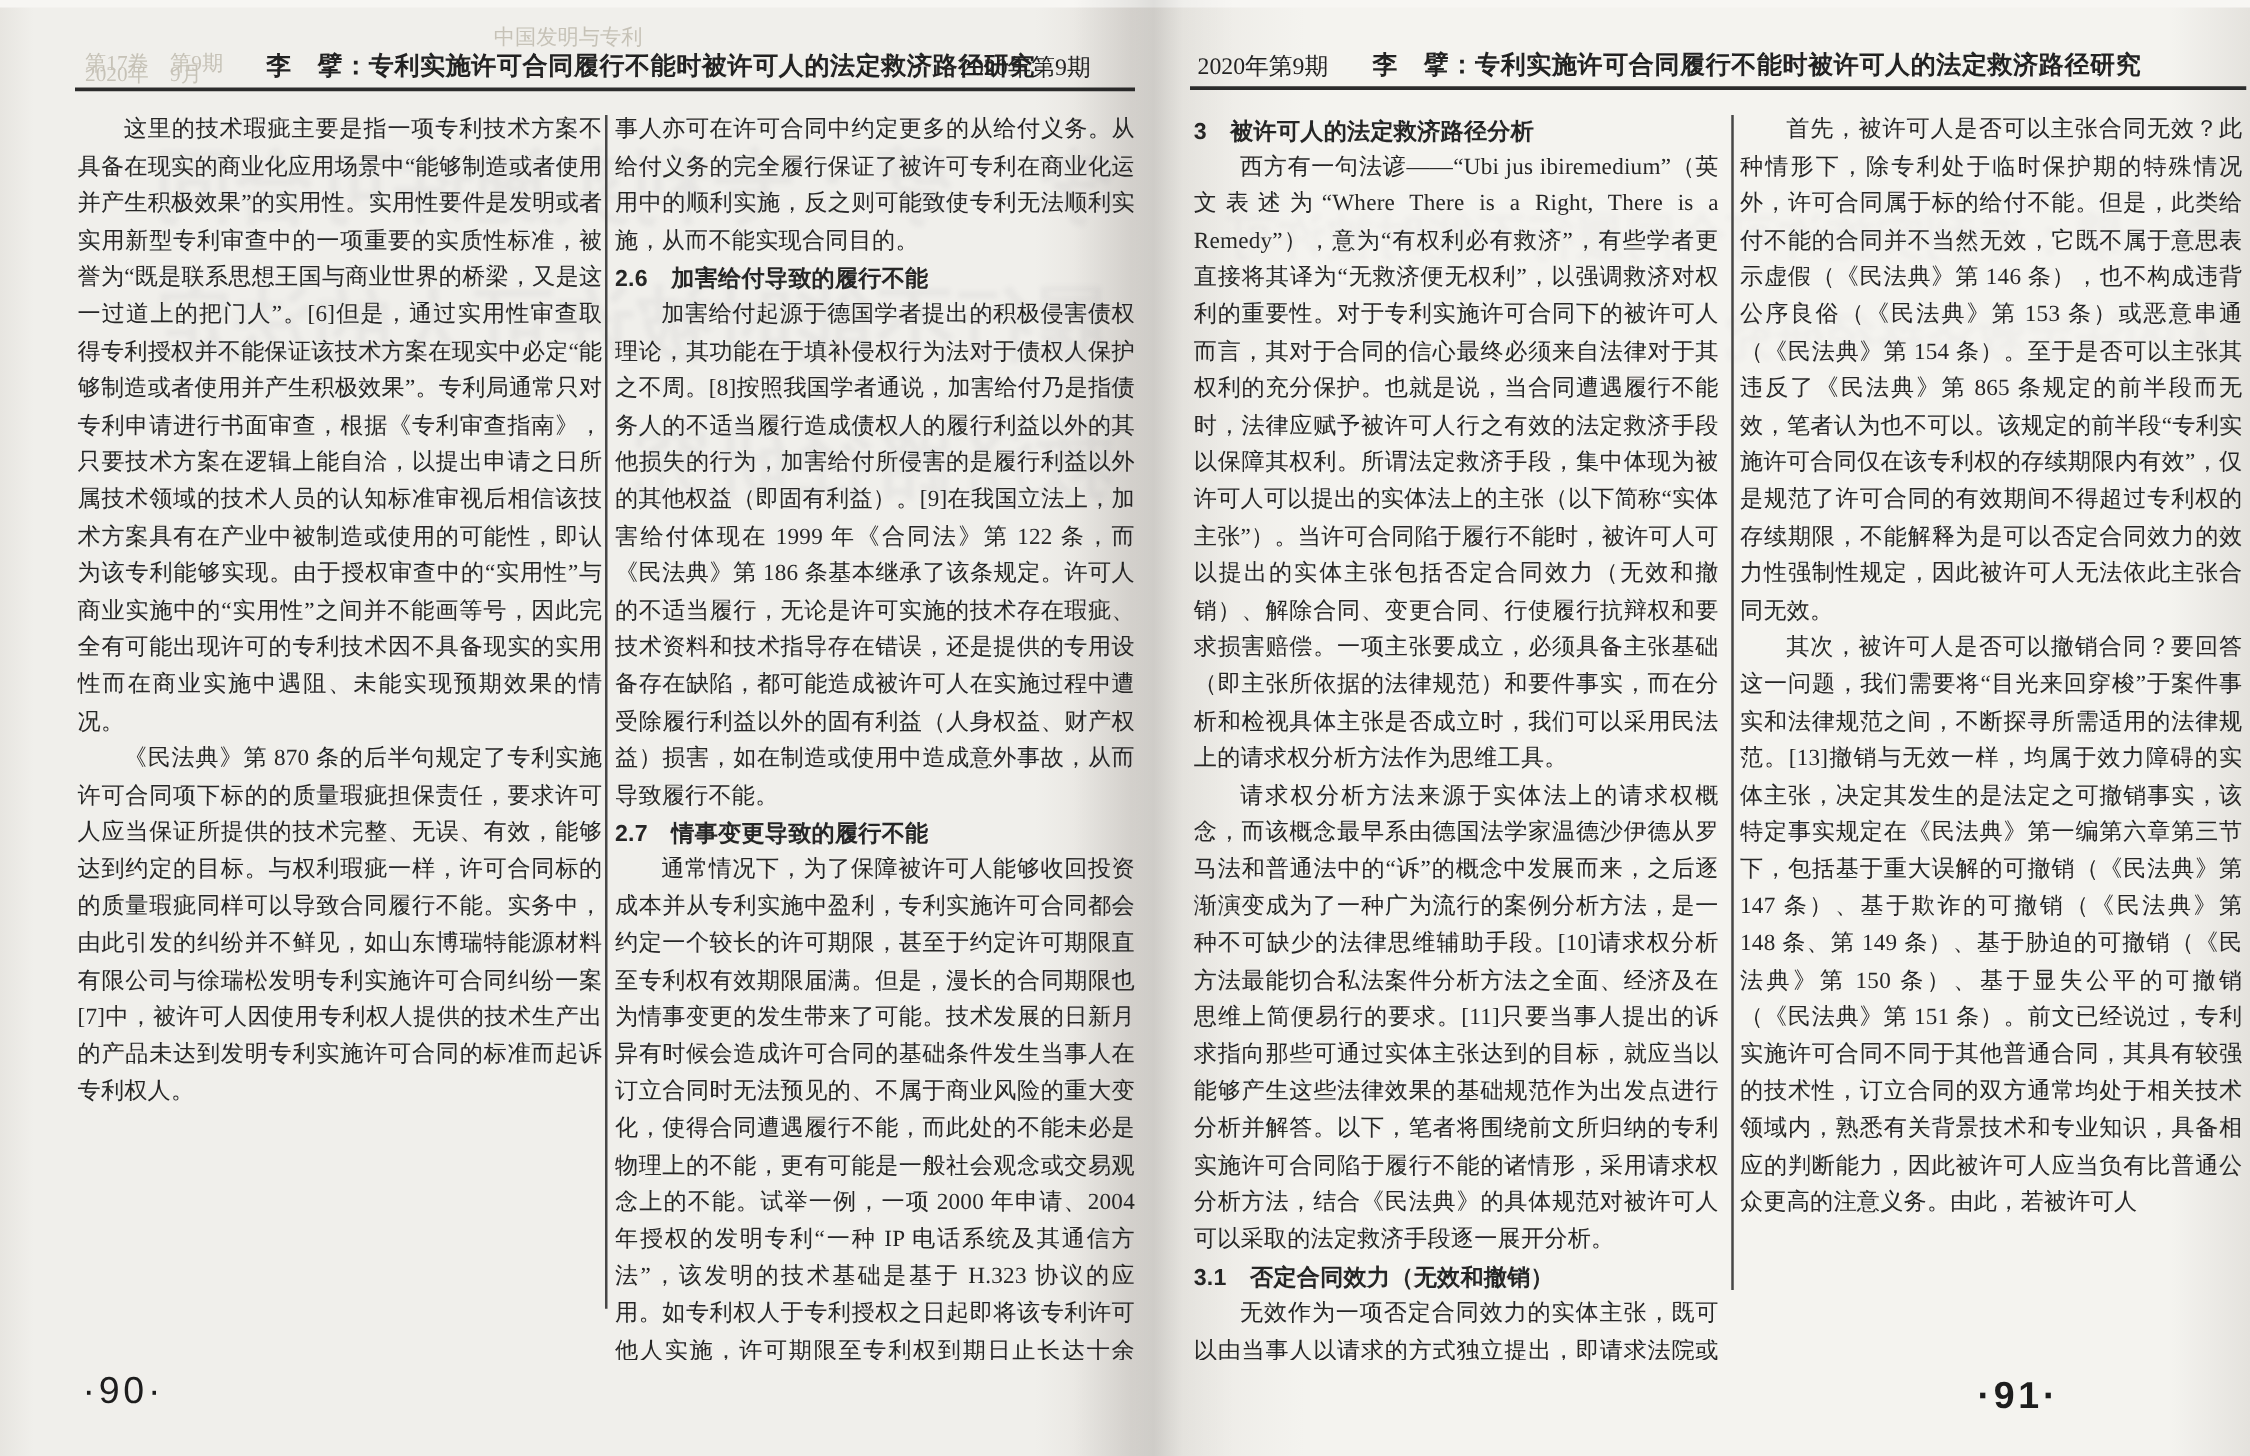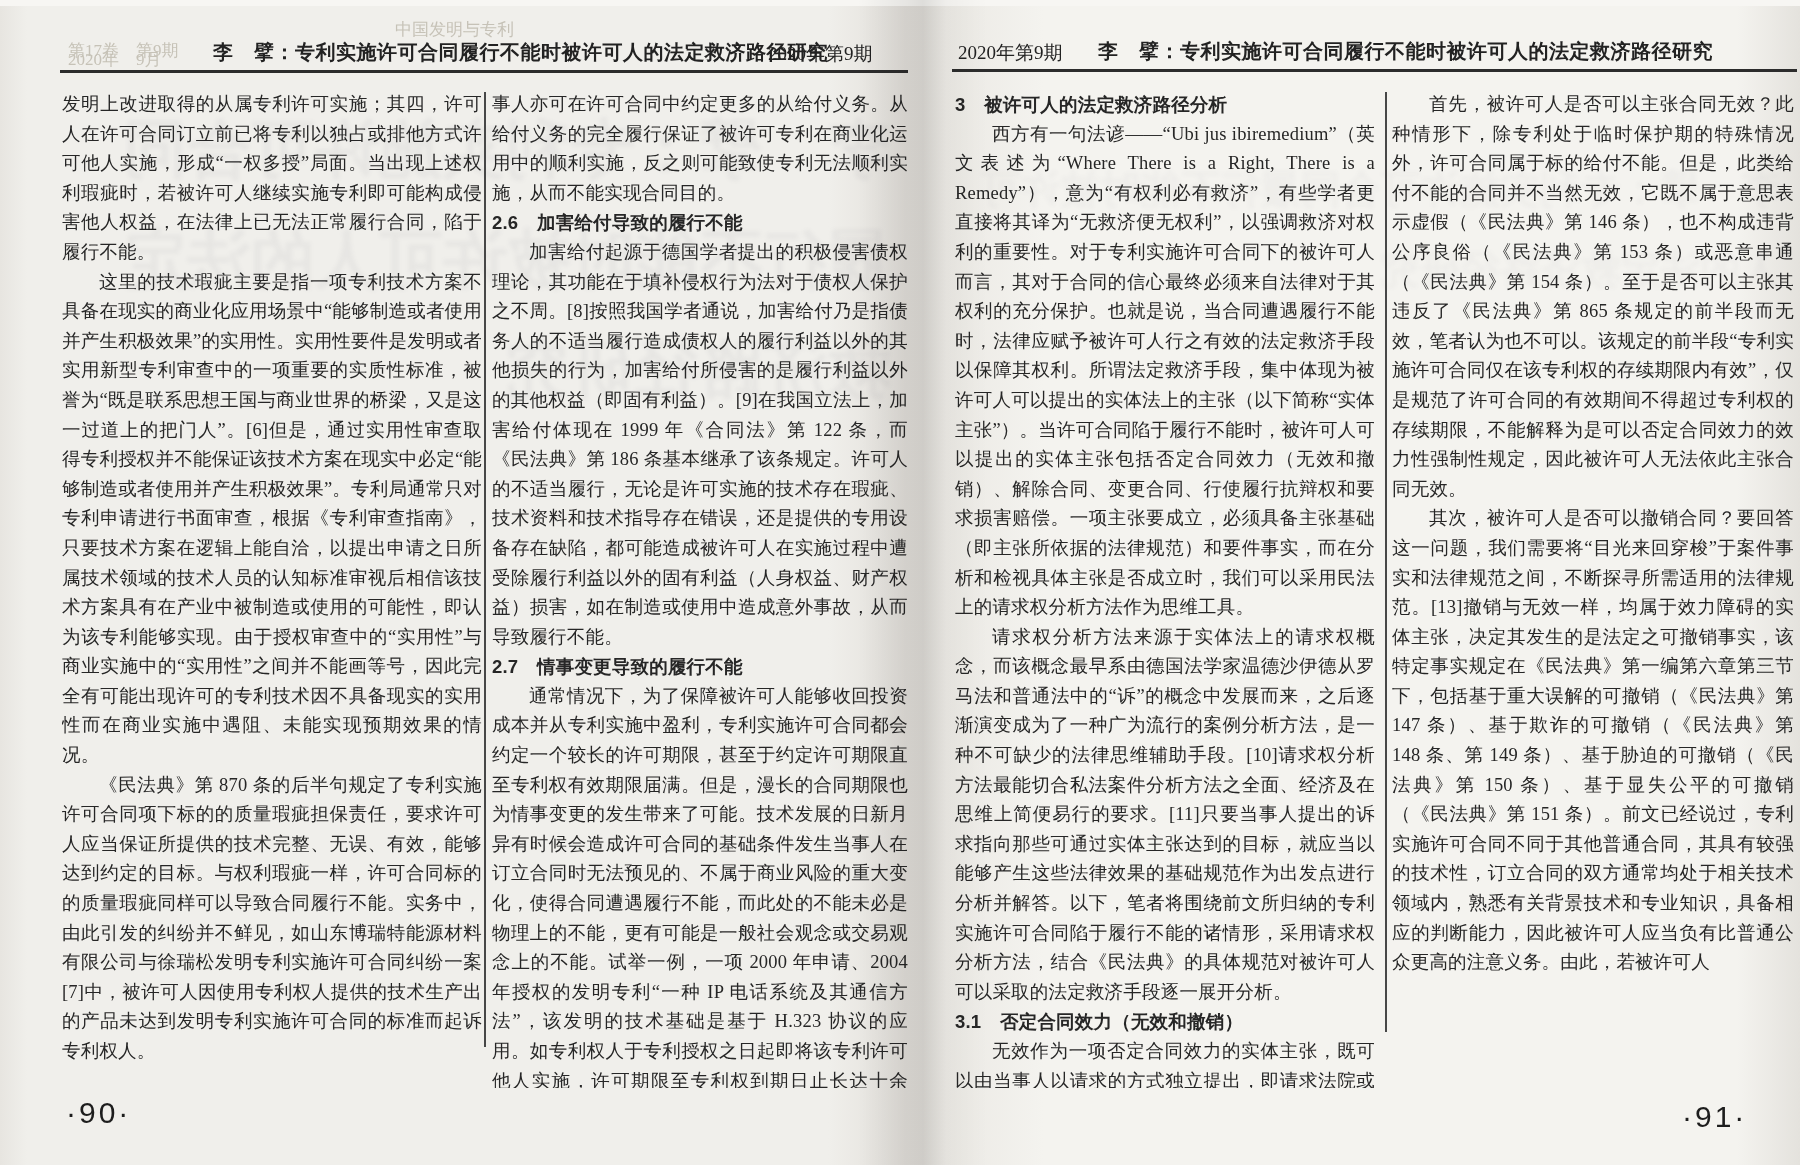--- a/index.html
+++ b/index.html
@@ -48,21 +48,20 @@
   <div>
     <div class="hdr-ghost" style="left:68px;top:18px;margin-top:21px;">第17卷　第9期</div>
     <div class="hdr-ghost" style="left:395px;top:18px;">中国发明与专利</div>
     <div class="hdr-ghost" style="left:68px;top:48px;">2020年　9月</div>
     <div class="hdr-title" style="left:213px;top:39px;">李　擘：专利实施许可合同履行不能时被许可人的法定救济路径研究</div>
     <div class="hdr-issue" style="left:768px;top:41px;">2020年第9期</div>
     <div class="hrule" style="left:60px;top:70px;width:848px;"></div>
     <div class="vrule" style="left:484px;top:92px;height:955px;"></div>
 
     <div class="col" style="left:62px;width:420px;">
-      <p class="para">发明上改进取得的从属专利许可实施；其四，许可人在许可合同订立前已将专利以独占或排他方式许可他人实施，形成“一权多授”局面。当出现上述权利瑕疵时，若被许可人继续实施专利即可能构成侵害他人权益，在法律上已无法正常履行合同，陷于履行不能。</p>
       <p class="para ind">这里的技术瑕疵主要是指一项专利技术方案不具备在现实的商业化应用场景中“能够制造或者使用并产生积极效果”的实用性。实用性要件是发明或者实用新型专利审查中的一项重要的实质性标准，被誉为“既是联系思想王国与商业世界的桥梁，又是这一过道上的把门人”。[6]但是，通过实用性审查取得专利授权并不能保证该技术方案在现实中必定“能够制造或者使用并产生积极效果”。专利局通常只对专利申请进行书面审查，根据《专利审查指南》，只要技术方案在逻辑上能自洽，以提出申请之日所属技术领域的技术人员的认知标准审视后相信该技术方案具有在产业中被制造或使用的可能性，即认为该专利能够实现。由于授权审查中的“实用性”与商业实施中的“实用性”之间并不能画等号，因此完全有可能出现许可的专利技术因不具备现实的实用性而在商业实施中遇阻、未能实现预期效果的情况。</p>
       <p class="para ind">《民法典》第 870 条的后半句规定了专利实施许可合同项下标的的质量瑕疵担保责任，要求许可人应当保证所提供的技术完整、无误、有效，能够达到约定的目标。与权利瑕疵一样，许可合同标的的质量瑕疵同样可以导致合同履行不能。实务中，由此引发的纠纷并不鲜见，如山东博瑞特能源材料有限公司与徐瑞松发明专利实施许可合同纠纷一案[7]中，被许可人因使用专利权人提供的技术生产出的产品未达到发明专利实施许可合同的标准而起诉专利权人。</p>
 
     </div>
 
     <div class="col" style="left:492px;width:416px;">
       <p class="para">事人亦可在许可合同中约定更多的从给付义务。从给付义务的完全履行保证了被许可专利在商业化运用中的顺利实施，反之则可能致使专利无法顺利实施，从而不能实现合同目的。</p>
       <h3 class="sec">2.6　加害给付导致的履行不能</h3>
       <p class="para ind">加害给付起源于德国学者提出的积极侵害债权理论，其功能在于填补侵权行为法对于债权人保护之不周。[8]按照我国学者通说，加害给付乃是指债务人的不适当履行造成债权人的履行利益以外的其他损失的行为，加害给付所侵害的是履行利益以外的其他权益（即固有利益）。[9]在我国立法上，加害给付体现在 1999 年《合同法》第 122 条，而《民法典》第 186 条基本继承了该条规定。许可人的不适当履行，无论是许可实施的技术存在瑕疵、技术资料和技术指导存在错误，还是提供的专用设备存在缺陷，都可能造成被许可人在实施过程中遭受除履行利益以外的固有利益（人身权益、财产权益）损害，如在制造或使用中造成意外事故，从而导致履行不能。</p>
       <h3 class="sec">2.7　情事变更导致的履行不能</h3>
@@ -84,16 +83,16 @@
       <p class="para ind">请求权分析方法来源于实体法上的请求权概念，而该概念最早系由德国法学家温德沙伊德从罗马法和普通法中的“诉”的概念中发展而来，之后逐渐演变成为了一种广为流行的案例分析方法，是一种不可缺少的法律思维辅助手段。[10]请求权分析方法最能切合私法案件分析方法之全面、经济及在思维上简便易行的要求。[11]只要当事人提出的诉求指向那些可通过实体主张达到的目标，就应当以能够产生这些法律效果的基础规范作为出发点进行分析并解答。以下，笔者将围绕前文所归纳的专利实施许可合同陷于履行不能的诸情形，采用请求权分析方法，结合《民法典》的具体规范对被许可人可以采取的法定救济手段逐一展开分析。</p>
       <h3 class="sec">3.1　否定合同效力（无效和撤销）</h3>
       <p class="para ind">无效作为一项否定合同效力的实体主张，既可以由当事人以请求的方式独立提出，即请求法院或者仲裁机构确认合同无效，[12]也可以以抗辩的方式在被诉时提出或由法官在案件审理中主动审查。而撤销只能以请求的方式提出，不能以抗辩的方式提出。无效和撤销的作用都是从根本上阻却对方当事人要求履行合同的请求权，主张合同权利自始未发生（亦称效力障</p>
     </div>
 
     <div class="col" style="left:1392px;width:402px;">
       <p class="para ind">首先，被许可人是否可以主张合同无效？此种情形下，除专利处于临时保护期的特殊情况外，许可合同属于标的给付不能。但是，此类给付不能的合同并不当然无效，它既不属于意思表示虚假（《民法典》第 146 条），也不构成违背公序良俗（《民法典》第 153 条）或恶意串通（《民法典》第 154 条）。至于是否可以主张其违反了《民法典》第 865 条规定的前半段而无效，笔者认为也不可以。该规定的前半段“专利实施许可合同仅在该专利权的存续期限内有效”，仅是规范了许可合同的有效期间不得超过专利权的存续期限，不能解释为是可以否定合同效力的效力性强制性规定，因此被许可人无法依此主张合同无效。</p>
       <p class="para ind">其次，被许可人是否可以撤销合同？要回答这一问题，我们需要将“目光来回穿梭”于案件事实和法律规范之间，不断探寻所需适用的法律规范。[13]撤销与无效一样，均属于效力障碍的实体主张，决定其发生的是法定之可撤销事实，该特定事实规定在《民法典》第一编第六章第三节下，包括基于重大误解的可撤销（《民法典》第 147 条）、基于欺诈的可撤销（《民法典》第 148 条、第 149 条）、基于胁迫的可撤销（《民法典》第 150 条）、基于显失公平的可撤销（《民法典》第 151 条）。前文已经说过，专利实施许可合同不同于其他普通合同，其具有较强的技术性，订立合同的双方通常均处于相关技术领域内，熟悉有关背景技术和专业知识，具备相应的判断能力，因此被许可人应当负有比普通公众更高的注意义务。由此，若被许可人</p>
     </div>
 
-    <div class="pagenum" style="left:1682px;top:1100px;">·91·</div>
+    <div class="pagenum" style="left:1582px;top:1100px;font-weight:bold;">·91·</div>
   </div>
 
 </div>
 
 </body></html>

